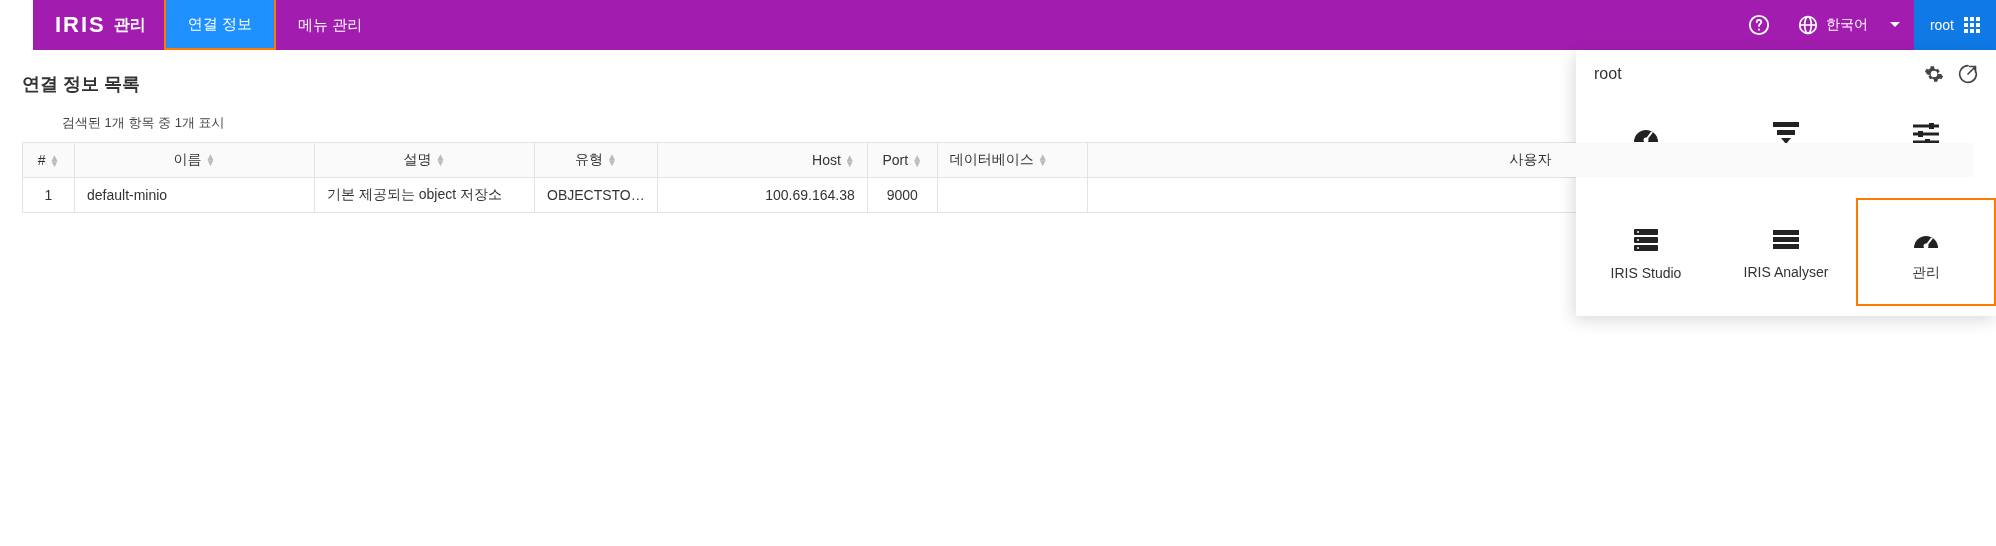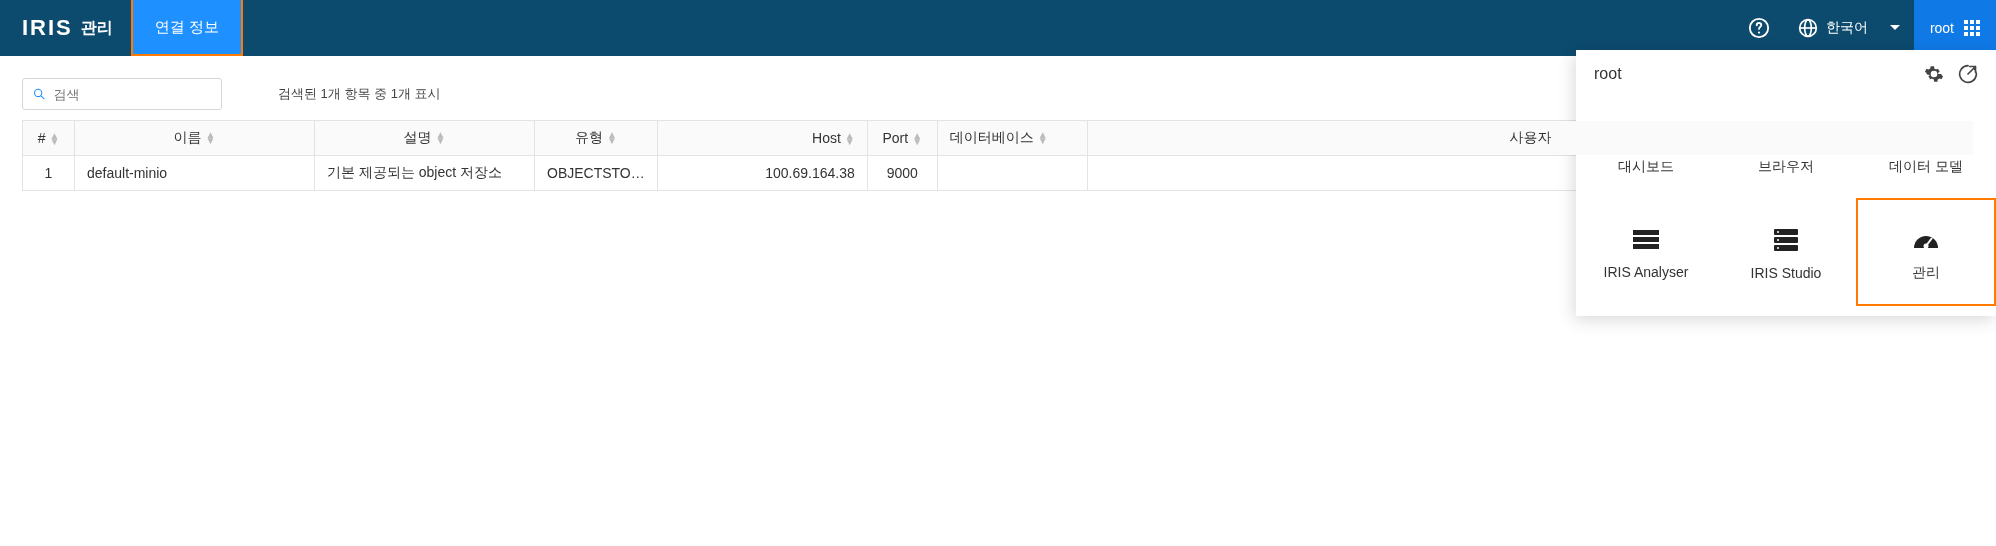--- a/index.html
+++ b/index.html
@@ -1,19 +1,19 @@
 <!DOCTYPE html>
 <html><head>
 <meta charset="utf-8">
 <style>
 * { box-sizing: border-box; margin: 0; padding: 0; }
 body { font-family: -apple-system, "Malgun Gothic", "Segoe UI", sans-serif; font-size: 14px; color: #333; background: #fff; }
 
 
-.topbar { background: #0c4a6e; height: 56px; display: flex; align-items: stretch; color: #fff; }
+.topbar { background: #a21caf; height: 50px; display: flex; align-items: stretch; color: #fff; margin-left: 33px; }
 .brand { display: flex; align-items: center; padding: 0 18px 0 22px; font-weight: bold; }
 .brand-iris { font-size: 22px; font-weight: 800; letter-spacing: 2px; margin-right: 8px; }
 .brand-sub { font-size: 16px; }
 .nav { display: flex; align-items: stretch; }
 .nav-item { display: flex; align-items: center; padding: 12px 22px; font-size: 15px; cursor: pointer; position: relative; }
 .nav-item.active { border: 2px solid #ff7a00; border-top: none; background: #1e90ff; }
 .nav-item .chev { margin-left: 6px; }
 .topbar-right { margin-left: auto; display: flex; align-items: stretch; }
 .tb-btn { display: flex; align-items: center; padding: 4px 14px; cursor: pointer; }
 .tb-btn.lang { gap: 8px; }
@@ -61,20 +61,23 @@
 
 <div class="topbar">
   <div class="brand">
     <span class="brand-iris">IRIS</span>
     <span class="brand-sub">관리</span>
   </div>
   <div class="nav">
     <div class="nav-item active">
       <span>연결 정보</span>
     </div>
+    <div class="nav-item">
+      <span>메뉴 관리</span>
+    </div>
   </div>
   <div class="topbar-right">
     <div class="tb-btn">
       <svg width="22" height="22" viewBox="0 0 24 24">
           <circle cx="12" cy="12" r="10" fill="none" stroke="#fff" stroke-width="2"></circle>
           <path d="M9.5 9a2.5 2.5 0 015 0c0 1.5-2.5 2-2.5 4" fill="none" stroke="#fff" stroke-width="2" stroke-linecap="round"></path>
           <circle cx="12" cy="17" r="1.2" fill="#fff"></circle>
         </svg>
     </div>
     <div class="tb-btn lang">
@@ -149,64 +152,58 @@
               <line x1="0" y1="12" x2="26" y2="12" stroke="#222" stroke-width="3"></line>
               <rect x="5" y="9" width="5" height="6" fill="#222"></rect>
               <line x1="0" y1="20" x2="26" y2="20" stroke="#222" stroke-width="3"></line>
               <rect x="12" y="17" width="5" height="6" fill="#222"></rect>
             </svg>
         </span>
         <span class="dd-label">데이터 모델</span>
       </div>
       <div class="dd-cell">
         <span class="dd-ico">
-          <svg width="26" height="20" viewBox="0 0 26 20">
-              <rect x="0" y="0" width="26" height="5" fill="#222"></rect>
-              <rect x="0" y="7" width="26" height="5" fill="#222"></rect>
-              <rect x="0" y="14" width="26" height="5" fill="#222"></rect>
-            </svg>
-        </span>
-        <span class="dd-label">IRIS Analyser</span>
-      </div>
-      <div class="dd-cell">
-        <span class="dd-ico">
           <svg width="24" height="22" viewBox="0 0 24 22">
               <rect x="0" y="0" width="24" height="6" rx="1" fill="#222"></rect>
               <circle cx="4" cy="3" r="1" fill="#fff"></circle>
               <rect x="0" y="8" width="24" height="6" rx="1" fill="#222"></rect>
               <circle cx="4" cy="11" r="1" fill="#fff"></circle>
               <rect x="0" y="16" width="24" height="6" rx="1" fill="#222"></rect>
               <circle cx="4" cy="19" r="1" fill="#fff"></circle>
             </svg>
         </span>
         <span class="dd-label">IRIS Studio</span>
       </div>
+      <div class="dd-cell">
+        <span class="dd-ico">
+          <svg width="26" height="20" viewBox="0 0 26 20">
+              <rect x="0" y="0" width="26" height="5" fill="#222"></rect>
+              <rect x="0" y="7" width="26" height="5" fill="#222"></rect>
+              <rect x="0" y="14" width="26" height="5" fill="#222"></rect>
+            </svg>
+        </span>
+        <span class="dd-label">IRIS Analyser</span>
+      </div>
       <div class="dd-cell selected">
         <span class="dd-ico">
           <svg width="28" height="22" viewBox="0 0 28 22">
               <path d="M2 20a12 12 0 0124 0z" fill="#222"></path>
               <circle cx="14" cy="18" r="2.5" fill="#fff"></circle>
               <line x1="14" y1="18" x2="20" y2="10" stroke="#fff" stroke-width="2"></line>
             </svg>
         </span>
         <span class="dd-label">관리</span>
       </div>
     </div>
   </div>
 </div>
 
 <div class="content">
+  <div class="page-title">연결 정보 목록</div>
   <div class="toolbar">
-    <div class="search-box">
-      <svg width="14" height="14" viewBox="0 0 24 24">
-          <circle cx="10" cy="10" r="7" fill="none" stroke="#1e90ff" stroke-width="2"></circle>
-          <line x1="15" y1="15" x2="22" y2="22" stroke="#1e90ff" stroke-width="2"></line>
-        </svg>
-      <input type="text" placeholder="검색" style="">
-    </div>
     <div class="result-text">검색된 1개 항목 중 1개 표시</div>
   </div>
 
   <table class="table">
     <thead>
       <tr>
         <th class="col-num"><span>#</span><span class="sort">▲<br>▼</span></th>
         <th class="col-name"><span>이름</span><span class="sort">▲<br>▼</span></th>
         <th class="col-desc"><span>설명</span><span class="sort">▲<br>▼</span></th>
         <th class="col-type"><span>유형</span><span class="sort">▲<br>▼</span></th>

